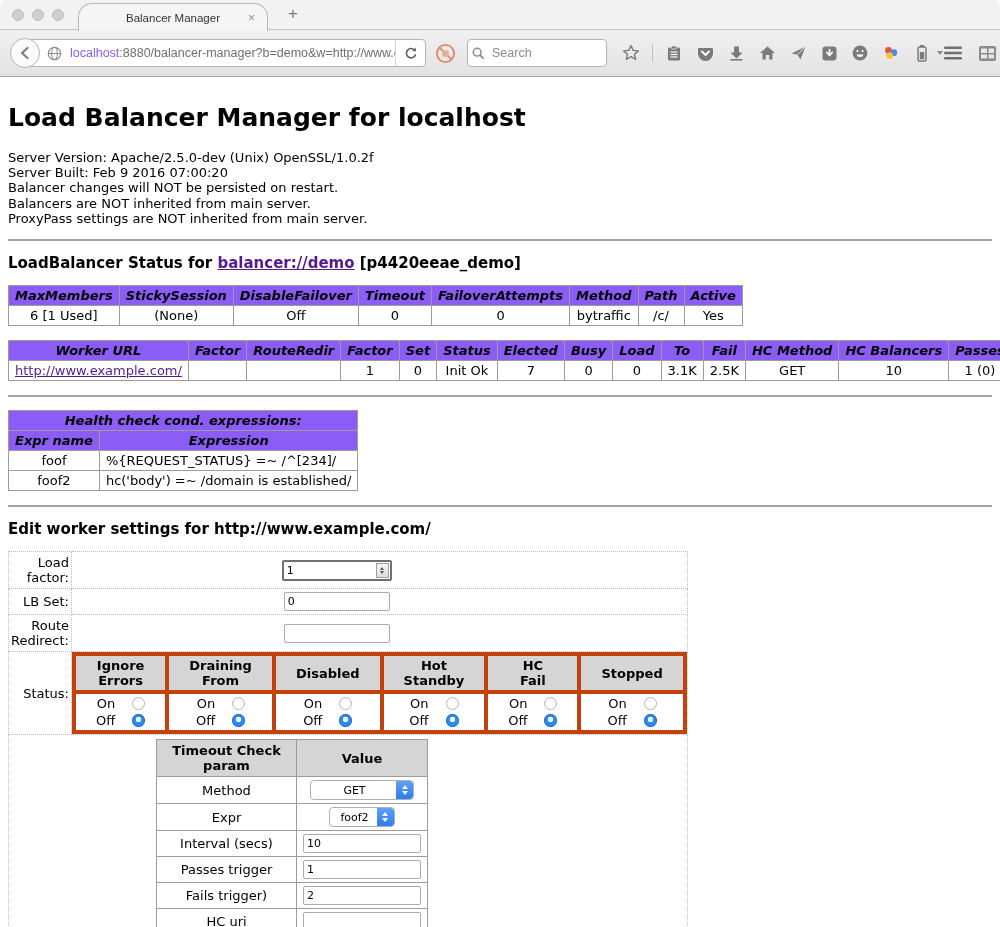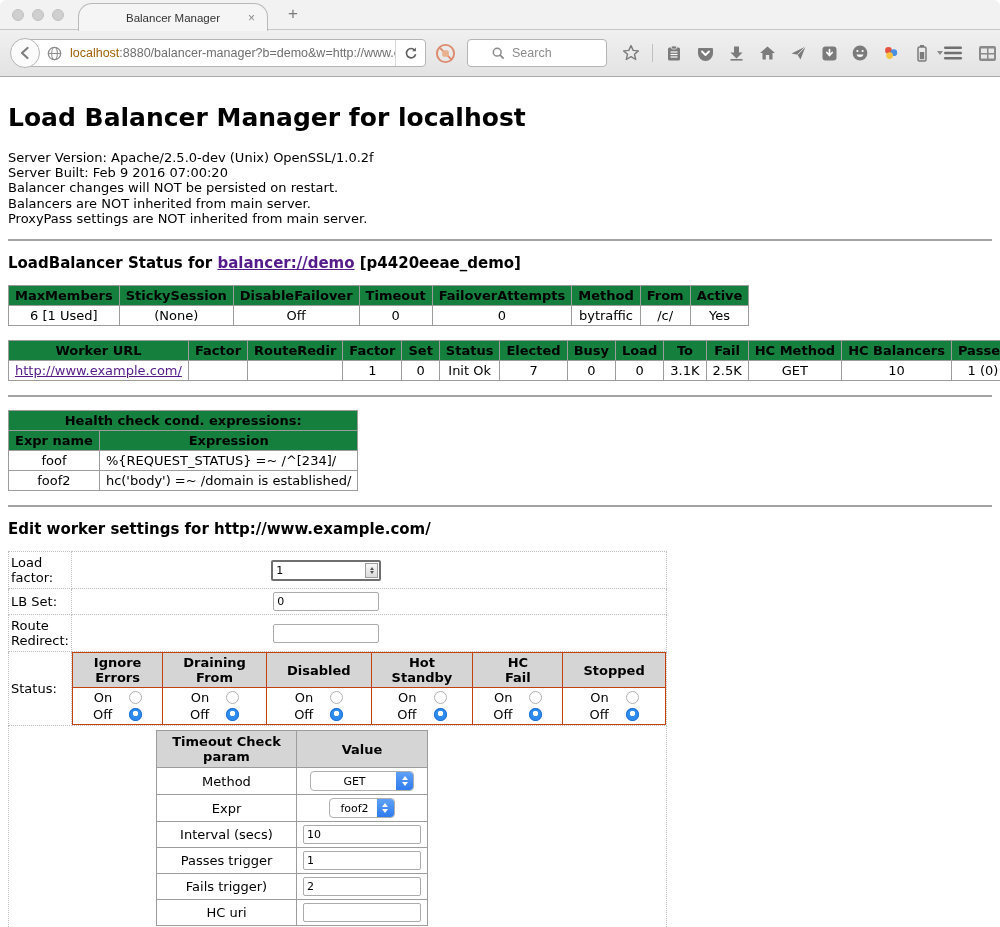--- a/index.html
+++ b/index.html
@@ -21,67 +21,67 @@
   
   .toolbar { height:47px; background:linear-gradient(#f0f0f0,#e3e3e3); border-bottom:1px solid #a9a9a9;
              display:flex; align-items:center; padding:0 10px; }
   .backbtn { width:30px; height:30px; border-radius:50%; background:#fbfbfb; border:1px solid #b4b4b4;
              display:flex; align-items:center; justify-content:center; z-index:2; flex:none; }
   .backbtn svg { display:block; }
   .urlbar { height:28px; width:402px; margin-left:-16px; background:#fff; border:1px solid #b4b4b4;
             border-radius:4px; display:flex; align-items:center; padding-left:22px; flex:none; }
   .urlbar .globe { flex:none; margin-right:8px; display:flex; }
   .urltext { font-size:12.5px; white-space:nowrap; overflow:hidden; flex:1; }
-  .urltext .domain { color:#a16207; }
+  .urltext .domain { color:#8b5cf6; }
   .urltext .rest { color:#6f6f6f; }
   .reloadbtn { flex:none; border-left:1px solid #d7d7d7; height:100%; width:30px;
                display:flex; align-items:center; justify-content:center; }
   .blockicon { flex:none; margin-left:9px; display:flex; }
   .searchbox { height:28px; width:140px; margin-left:11px; background:#fff; border:1px solid #b4b4b4;
-               border-radius:4px; display:flex; align-items:center; padding:0 24px; flex:none; }
+               border-radius:4px; display:flex; align-items:center; padding:0 4px; flex:none; }
   .searchbox .ph { font-size:12.5px; color:#8b8b8b; margin-left:7px; }
   .tool-icons { display:flex; align-items:center; margin-left:14px; gap:11px; }
   .tool-icons .sep { width:1px; height:18px; background:#c0c0c0; }
   .tbi { display:flex; align-items:center; justify-content:center; width:20px; height:20px; }
   .caret { width:0; height:0; border-left:3.5px solid transparent; border-right:3.5px solid transparent;
            border-top:4px solid #8a8a8a; margin-left:-6px; }
   .menugrp { display:flex; align-items:center; gap:14px; margin-left:auto; }
 
   
   .content { background:#fff; padding:14px 8px 0 8px; color:#000; font-family:"DejaVu Sans", sans-serif; }
   h1.pagetitle { font-size:25px; font-weight:bold; margin:12px 0 18px 0; letter-spacing:0; }
   .srvinfo div { font-size:13px; line-height:15.2px; }
   hr.div { border:0; height:2px; background:#a3a3a3; margin:13px 0; }
   h3.sect { font-size:15px; font-weight:bold; margin:10px 0 13px 0; }
   h3.sect a, td a { color:#551a8b; text-decoration:underline; }
 
   table.data { border-collapse:collapse; font-size:13px; margin-bottom:14px; }
   table.data th, table.data td { border:1px solid #9c9c9c; padding:2px 6px; text-align:center; white-space:nowrap; }
-  table.data th { background:#15803d; font-weight:bold; }
+  table.data th { background:#8b5cf6; font-weight:bold;font-style:italic; }
   table.data td.left { text-align:left; }
 
   
   table.form { border-collapse:collapse; width:565px; font-size:13px; margin-top:6px; }
   table.form > tbody > tr > td { border:1px dotted #bdbdbd; padding:3px 2px; }
-  td.flabel { width:100px; text-align:left; font-size:13px; }
+  td.flabel { width:100px; text-align:right; font-size:13px; }
   td.fval { text-align:center; }
   input.txt { width:106px; height:19px; border:1px solid #ababab; border-radius:2px; font-size:11px;
               font-family:"DejaVu Sans", sans-serif; padding:0 3px; background:#fff; }
   .numwrap { display:inline-flex; align-items:center; border:2px solid #6f6f6f; border-radius:2px;
              background:#fff; height:21px; width:110px; padding-left:3px; }
   .numwrap .nval { flex:1; font-size:11px; text-align:left; }
   .numspin { width:13px; height:15px; border:1px solid #9e9e9e; background:linear-gradient(#f7f7f7,#dcdcdc);
              display:flex; flex-direction:column; align-items:center; justify-content:center; gap:1px; margin-right:1px; }
   .numspin i { width:0; height:0; border-left:2.5px solid transparent; border-right:2.5px solid transparent; display:block; }
   .numspin i.up { border-bottom:3px solid #555; }
   .numspin i.dn { border-top:3px solid #555; }
   .shiftL { margin-right:85px; }
 
   table.status { border-collapse:collapse; font-size:13px; }
-  table.status th, table.status td { border:1px solid #c2410c; padding:2px 20px; text-align:center; }
+  table.status th, table.status td { border:4px solid #c2410c; padding:2px 20px; text-align:center; }
   table.status th { background:#d5d5d5; }
   .radioset { display:grid; grid-template-columns:auto auto; gap:2px 17px; justify-content:center; align-items:center; }
   .radioset .rlbl { text-align:right; font-size:13px; }
   .mac-radio { width:13px; height:13px; border-radius:50%; background:#fff; border:1px solid #b3b3b3;
                display:inline-block; position:relative; }
   .mac-radio.checked { border:none; background:radial-gradient(circle at 50% 42%, #ffffff 0 2.5px, #2e8cf0 3px 100%); box-shadow:inset 0 0 0 1px #1c6fd4; }
 
   table.hc { border-collapse:collapse; font-size:13px; margin-left:147px; }
   table.hc th, table.hc td { border:1px solid #9c9c9c; padding:3px 6px; text-align:center; }
   table.hc th { background:#d5d5d5; }
@@ -259,21 +259,21 @@
 
     <table class="data">
       <tbody>
           <tr>
         <th>MaxMembers</th>
         <th>StickySession</th>
         <th>DisableFailover</th>
         <th>Timeout</th>
         <th>FailoverAttempts</th>
         <th>Method</th>
-        <th>From</th>
+        <th>Path</th>
         <th>Active</th>
       </tr>
       <tr>
         <td>6 [1 Used]</td>
         <td>(None)</td>
         <td>Off</td>
         <td>0</td>
         <td>0</td>
         <td>bytraffic</td>
         <td>/c/</td>

